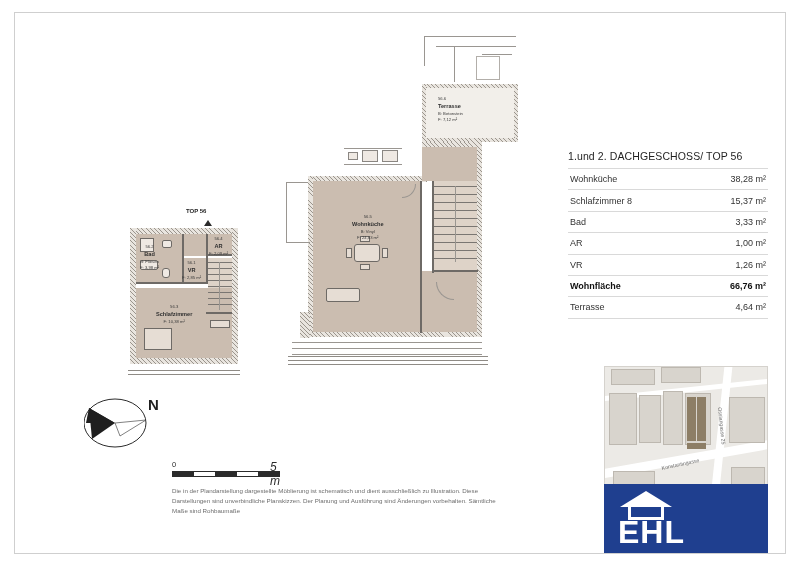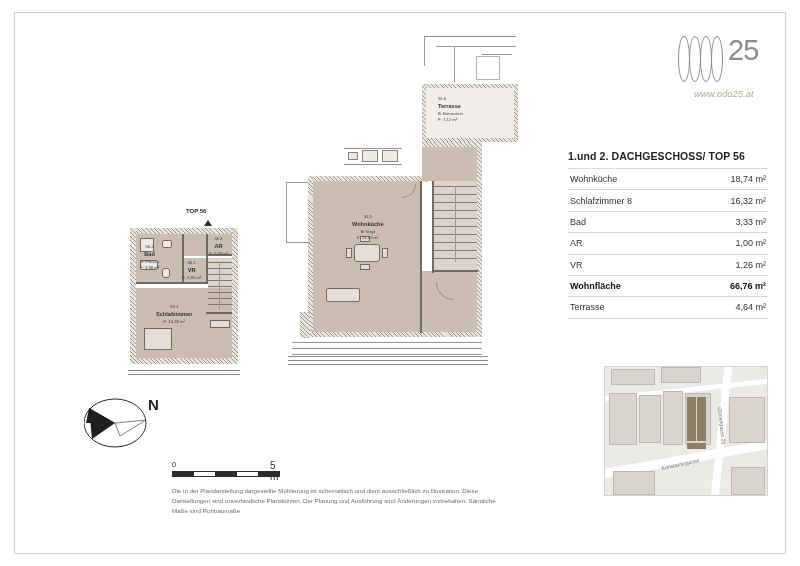--- a/index.html
+++ b/index.html
@@ -78,21 +78,21 @@
 
   
   .title-block {
     position: absolute;
     left: 568px;
     top: 150px;
     width: 200px;
   }
   .doc-title {
     font-size: 10.5px;
-    font-weight: bold;
+    font-weight: normal;
     color: #1f1f1f;
     letter-spacing: 0.1px;
     padding-bottom: 6px;
   }
   table.areas {
     border-collapse: collapse;
     width: 200px;
     font-size: 9px;
   }
   table.areas td {
@@ -218,21 +218,21 @@
     border-right: 0.8px solid #2b2b2b;
   }
   .scalebar .ticks i:last-child { border-right: none; }
   .scalebar .ticks i.fill { background: #2b2b2b; }
   .scalebar .lbl-l {
     position: absolute; left: 0; top: -2px;
     font-size: 7.5px; color: #2b2b2b;
   }
   .scalebar .lbl-r {
     position: absolute; left: 98px; top: -2px;
-    font-size: 10px; color: #2b2b2b;
+    font-size: 12px; color: #2b2b2b; font-style: italic;
   }
 
   
   .disclaimer {
     position: absolute;
     left: 172px;
     top: 486px;
     width: 340px;
     font-size: 6.2px;
     line-height: 1.65;
@@ -295,42 +295,32 @@
   .stairline { position: absolute; background: #7a7672; height: 0.7px; }
 
   .dimline { position: absolute; background: #8f8b86; height: 0.7px; }
 </style>
 </head>
 <body>
 
 <div id="page">
   <div class="frame"></div>
 
-  <div class="logo">
-    <div class="logo-marks">
-      <span class="bar b1"></span>
-      <span class="bar b2"></span>
-      <span class="bar b3"></span>
-      <span class="bar b4"></span>
-    </div>
-    <div class="logo-25">25</div>
-    <div class="logo-url">www.odo25.at</div>
-  </div>
 
   <div class="title-block">
     <div class="doc-title">1.und 2. DACHGESCHOSS/ TOP 56</div>
     <table class="areas">
       <tbody>
         <tr>
           <td>Wohnküche</td>
-          <td class="val">18,74 m²</td>
+          <td class="val">38,28 m²</td>
         </tr>
         <tr>
           <td>Schlafzimmer 8</td>
-          <td class="val">16,32 m²</td>
+          <td class="val">15,37 m²</td>
         </tr>
         <tr>
           <td>Bad</td>
           <td class="val">3,33 m²</td>
         </tr>
         <tr>
           <td>AR</td>
           <td class="val">1,00 m²</td>
         </tr>
         <tr>
@@ -365,20 +355,27 @@
     <div class="sm-blk" style="left:126px;top:100px;width:32px;height:26px;"></div>
     <div class="sm-blk" style="left:8px;top:104px;width:40px;height:22px;"></div>
 
     <div class="sm-hi" style="left:82px;top:30px;width:9px;height:44px;"></div>
     <div class="sm-hi" style="left:92px;top:30px;width:9px;height:44px;"></div>
     <div class="sm-hi" style="left:82px;top:76px;width:19px;height:6px;"></div>
     <div class="sm-label" style="left:56px;top:98px;transform:rotate(-12deg);">Konstantingasse</div>
     <div class="sm-label" style="left:118px;top:40px;transform:rotate(84deg);">Ossiangasse 25</div>
   </div>
 
+  <div class="ehl">
+    <div class="ehl-house">
+      <span class="roof"></span>
+      <span class="body"></span>
+    </div>
+    <div class="ehl-text">EHL</div>
+  </div>
 
   <div class="compass">
     <svg width="92" height="62" viewBox="0 0 92 62">
       <ellipse cx="31" cy="31" rx="31" ry="24" fill="none" stroke="#2b2b2b" stroke-width="1"></ellipse>
       <path d="M31 31 L5 16 L8 47 Z" fill="#1f1f1f"></path>
       <path d="M31 31 L5 16 L2 31 Z" fill="#1f1f1f"></path>
       <path d="M31 31 L62 28 L36 44 Z" fill="#ffffff" stroke="#2b2b2b" stroke-width="0.6"></path>
     </svg>
     <div class="n-letter">N</div>
   </div>

